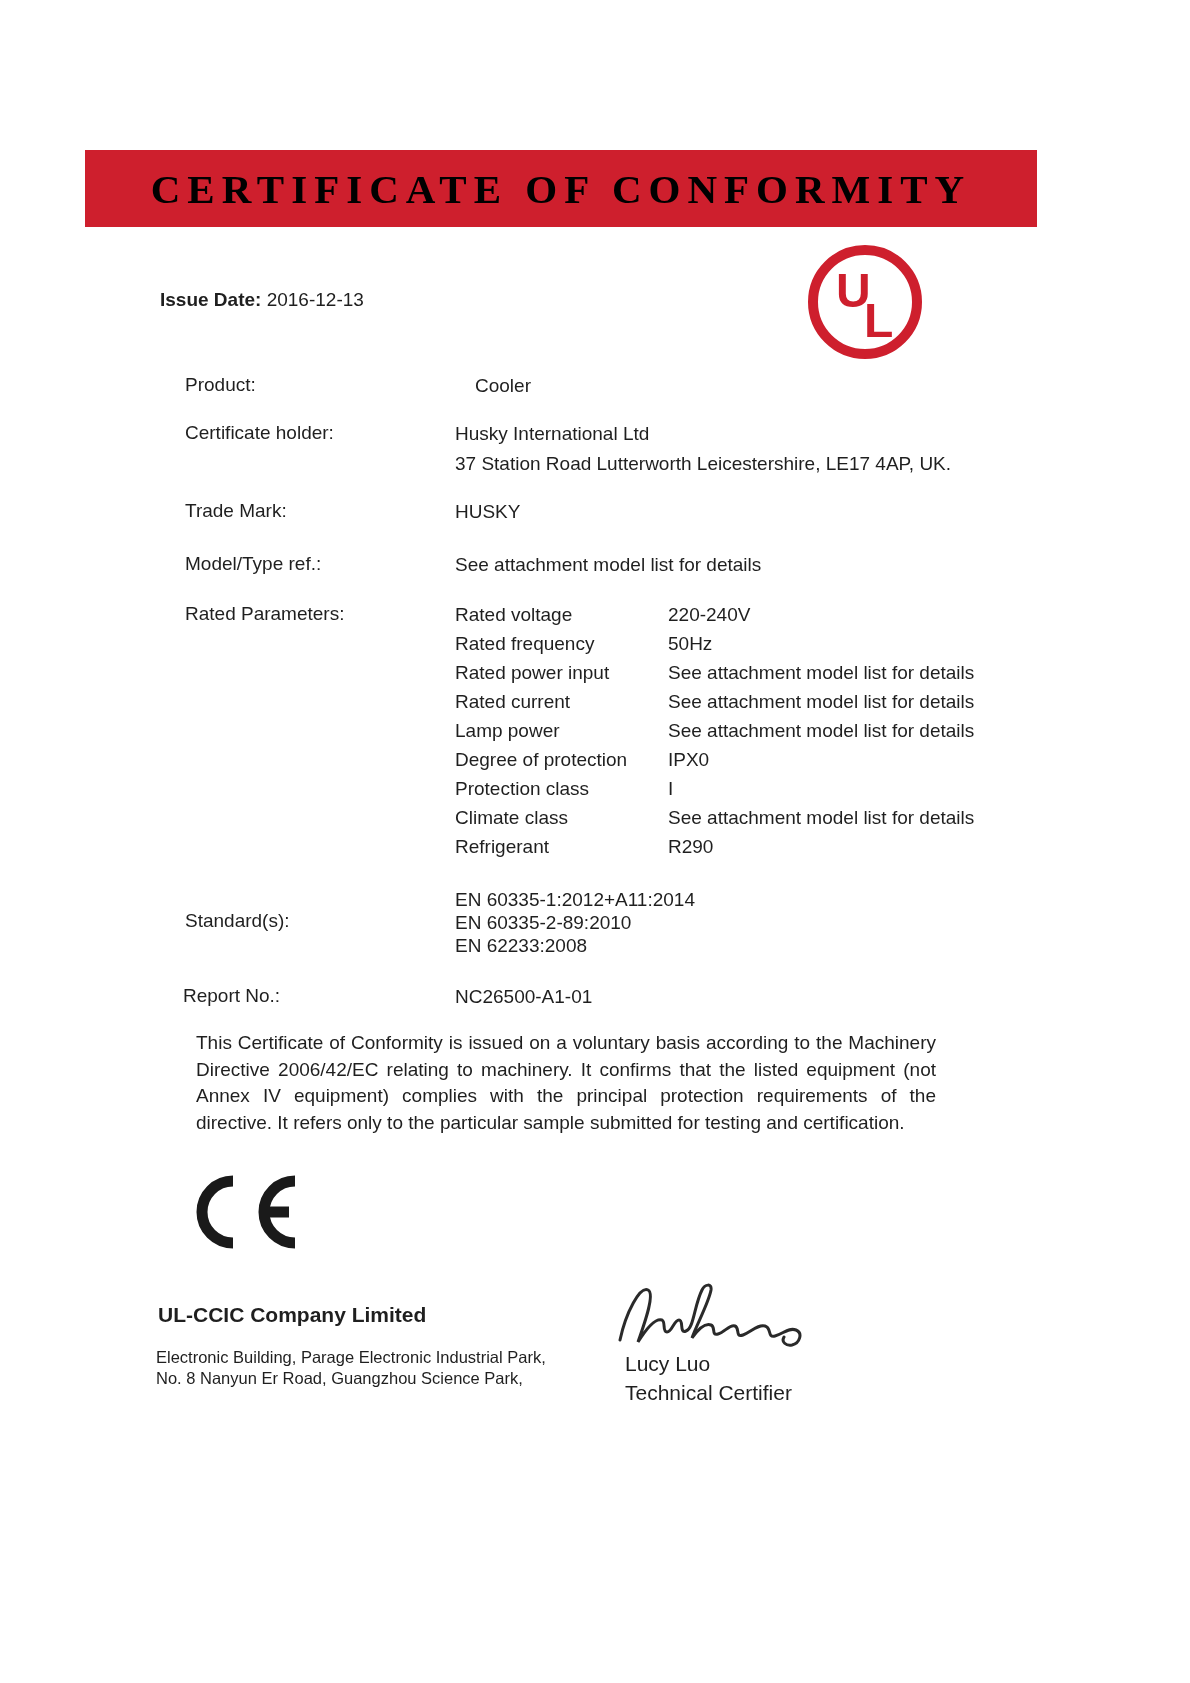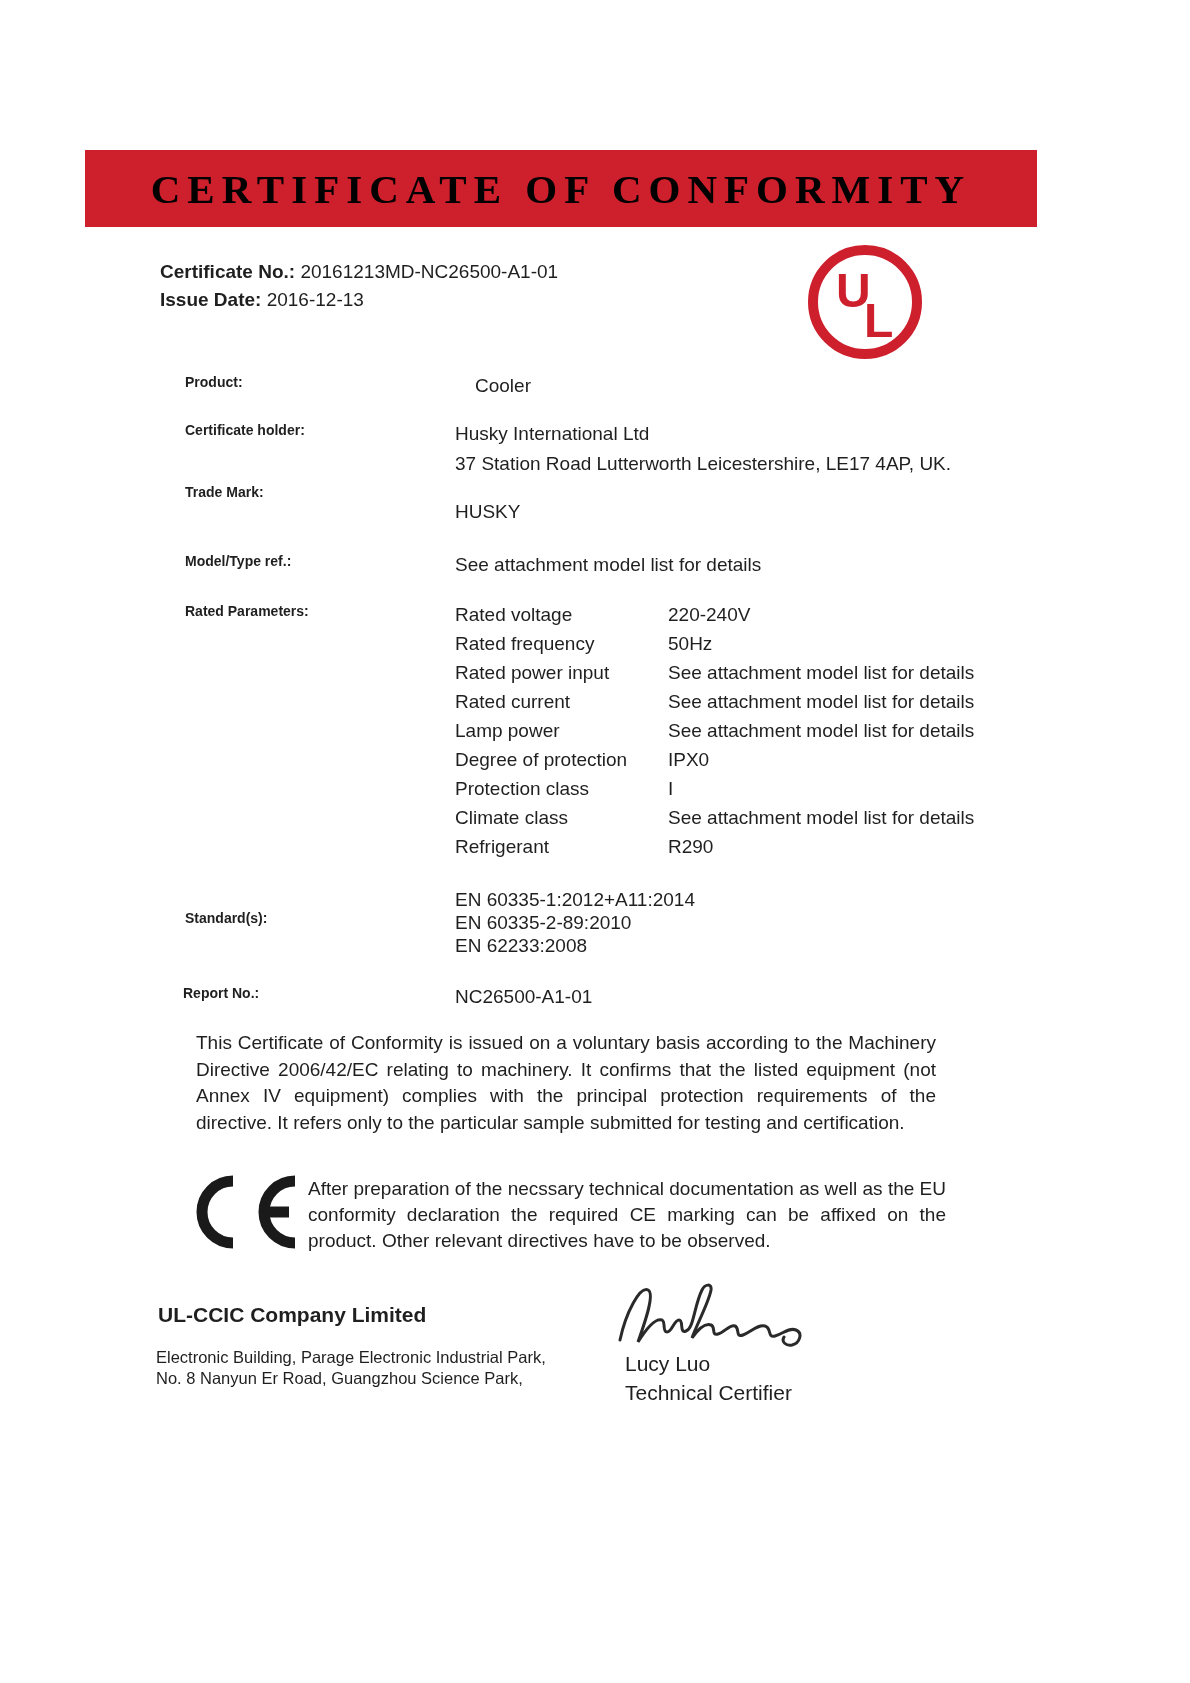--- a/index.html
+++ b/index.html
@@ -33,21 +33,21 @@
 
   
   .meta-line { left: 160px; font-size: 19px; white-space: nowrap; }
   .meta-label { font-weight: bold; }
   .meta-value { font-weight: normal; }
 
   
   .ul-logo { left: 806px; top: 243px; width: 118px; height: 118px; }
 
   
-  .flabel { left: 185px; font-weight: bold; font-size: 14px; white-space: nowrap; }
+  .flabel { left: 185px; font-weight: normal; font-size: 19px; white-space: nowrap; }
   .fvalue { left: 455px; font-size: 19px; white-space: nowrap; }
   .pvalue { left: 668px; font-size: 19px; white-space: nowrap; }
 
   .std-block { left: 455px; top: 888px; font-size: 19px; line-height: 23px; }
 
   .statement {
     left: 196px; top: 1030px; width: 740px;
     font-size: 19px; line-height: 26.5px;
     text-align: justify;
   }
@@ -70,45 +70,41 @@
 </style>
 </head>
 <body>
 
 <div class="page">
 
   <div class="abs banner">
     <div class="banner-title">CERTIFICATE OF CONFORMITY</div>
   </div>
 
-  <div class="abs meta-line" style="top:261px;">
-    <span class="meta-label">Certificate No.:</span>
-    <span class="meta-value">20161213MD-NC26500-A1-01</span>
-  </div>
   <div class="abs meta-line" style="top:289px;">
     <span class="meta-label">Issue Date:</span>
     <span class="meta-value">2016-12-13</span>
   </div>
 
   <div class="abs ul-logo">
     <svg width="118" height="118" viewBox="0 0 118 118">
       <circle cx="59" cy="59" r="52" fill="none" stroke="#ce1f2d" stroke-width="10"></circle>
       <text x="30" y="64" font-family="Liberation Sans, sans-serif" font-size="48" font-weight="bold" fill="#ce1f2d">U</text>
       <text x="58" y="94" font-family="Liberation Sans, sans-serif" font-size="48" font-weight="bold" fill="#ce1f2d">L</text>
     </svg>
   </div>
 
   <div class="abs flabel" style="top:374px;">Product:</div>
   <div class="abs fvalue" style="top:375px;margin-left:20px;">Cooler</div>
 
   <div class="abs flabel" style="top:422px;">Certificate holder:</div>
   <div class="abs fvalue" style="top:423px;">Husky International Ltd</div>
   <div class="abs fvalue" style="top:453px;">37 Station Road Lutterworth Leicestershire, LE17 4AP, UK.</div>
 
-  <div class="abs flabel" style="top:484px;">Trade Mark:</div>
+  <div class="abs flabel" style="top:500px;">Trade Mark:</div>
   <div class="abs fvalue" style="top:501px;">HUSKY</div>
 
   <div class="abs flabel" style="top:553px;">Model/Type ref.:</div>
   <div class="abs fvalue" style="top:554px;">See attachment model list for details</div>
 
   <div class="abs flabel" style="top:603px;">Rated Parameters:</div>
 
   <div class="abs fvalue" style="top:604px;">Rated voltage</div>
   <div class="abs pvalue" style="top:604px;text-align:center;">220-240V</div>
 
@@ -151,21 +147,20 @@
   <div class="abs ce-logo">
     <svg width="118" height="80" viewBox="0 0 118 80">
       <g fill="none" stroke="#1a1a1a" stroke-width="11">
         <path d="M 50 9 A 30 30 0 1 0 50 71"></path>
         <path d="M 112 9 A 30 30 0 1 0 112 71"></path>
         <line x1="82" y1="40" x2="106" y2="40"></line>
       </g>
     </svg>
   </div>
 
-  <div class="abs ce-statement">After preparation of the necssary technical documentation as well as the EU conformity declaration the required CE marking can be affixed on the product. Other relevant directives have to be observed.</div>
 
   <div class="abs company-name">UL-CCIC Company Limited</div>
   <div class="abs company-address">
     <div>Electronic Building, Parage Electronic Industrial Park,</div>
     <div>No. 8 Nanyun Er Road, Guangzhou Science Park,</div>
   </div>
 
   <div class="abs signature">
     <svg width="200" height="80" viewBox="0 0 200 80">
       <path d="M8 62 C14 34 28 8 36 12 C44 16 30 52 26 64

